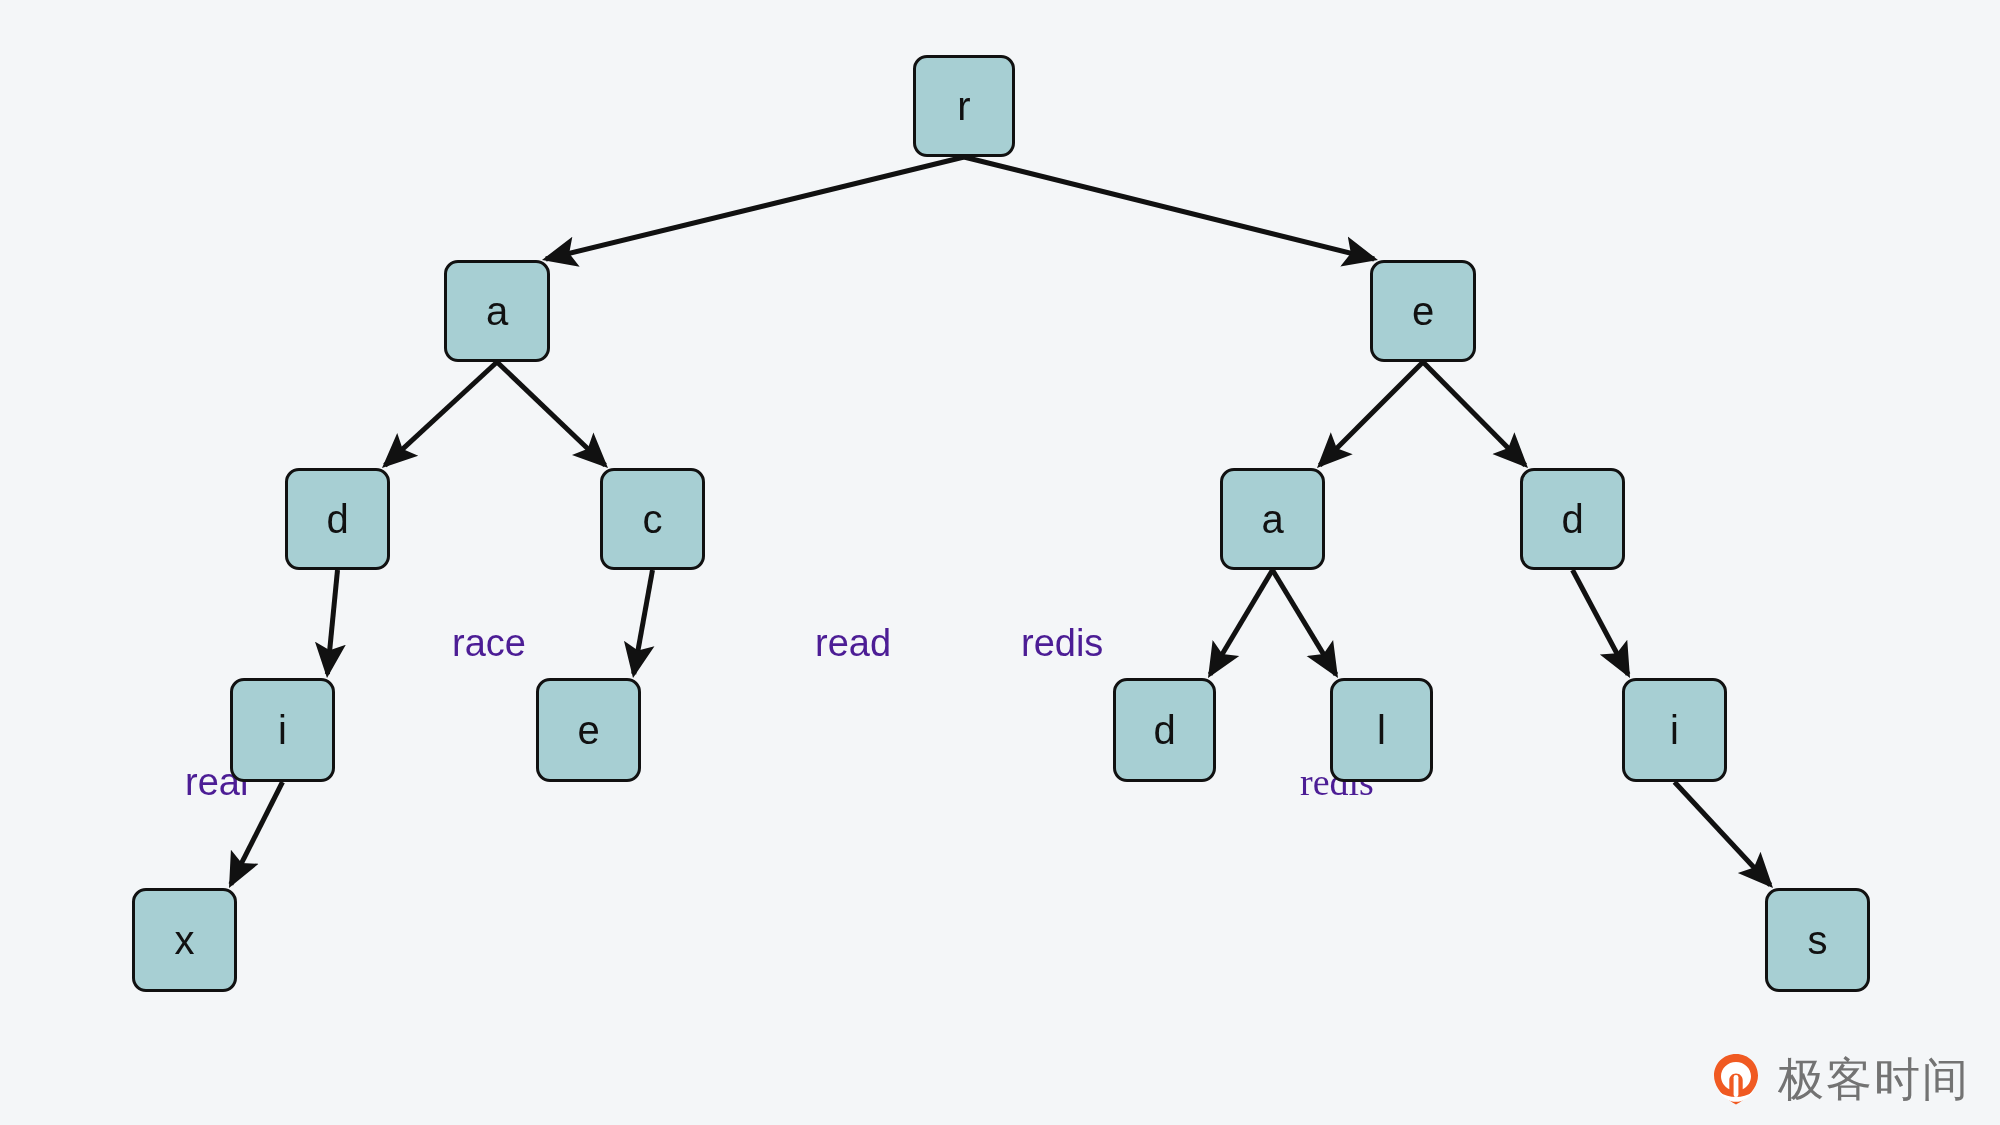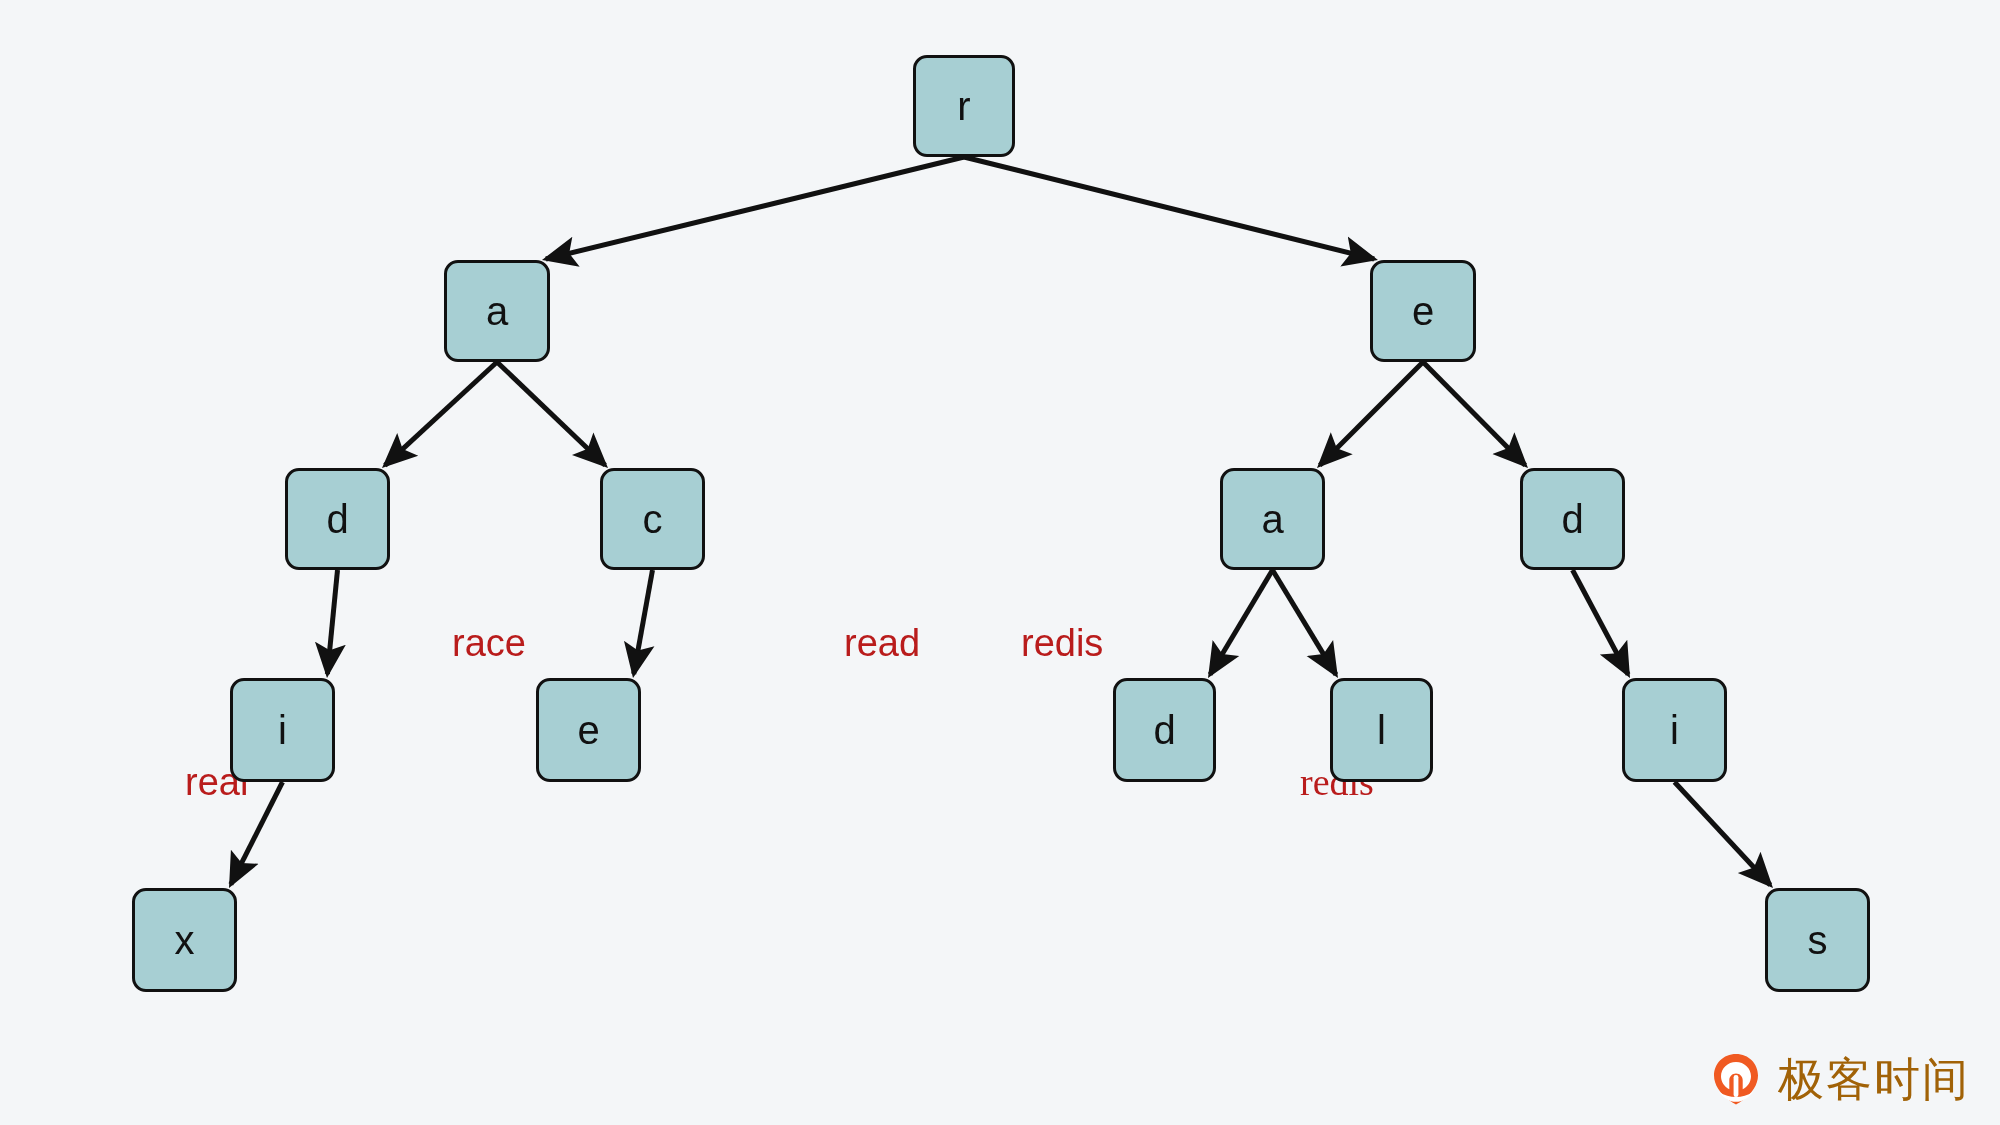--- a/index.html
+++ b/index.html
@@ -32,37 +32,37 @@
     align-items: center;
     justify-content: center;
     font-size: 40px;
     color: #111111;
     line-height: 1;
     z-index: 3;
   }
   .word-label {
     position: absolute;
     font-size: 38px;
-    color: #b91c1c;
+    color: #4c1d95;
     white-space: nowrap;
     line-height: 1;
     z-index: 2;
   }
   #watermark {
     position: absolute;
     right: 30px;
     bottom: 18px;
     display: flex;
     align-items: center;
     gap: 14px;
     z-index: 5;
   }
   #wm-text {
     font-size: 46px;
-    color: #a16207;
+    color: #737373;
     letter-spacing: 2px;
     font-family: "DejaVu Sans", sans-serif;
     line-height: 1;
   }
 </style>
 </head>
 <body>
 
 <div id="canvas">
 
@@ -128,21 +128,21 @@
       </div>
       <div class="node" style="left: 132px; top: 888px; width: 105px; height: 104px;">
         <span>x</span>
       </div>
       <div class="node" style="left: 1765px; top: 888px; width: 105px; height: 104px;">
         <span>s</span>
       </div>
     </div>
   <div id="labels-layer">
       <div class="word-label" style="left: 452px; top: 624px;">race</div>
-      <div class="word-label" style="left: 844px; top: 624px; text-align: center;">read</div>
+      <div class="word-label" style="left: 815px; top: 624px; text-align: center;">read</div>
       <div class="word-label" style="left: 1021px; top: 624px;">redis</div>
       <div class="word-label" style="left: 185px; top: 763px;">real</div>
       <div class="word-label" style="left: 1300px; top: 763px; font-family: Liberation Serif, serif;">redis</div>
     </div>
 
   <div id="watermark">
     <svg width="56" height="56" viewBox="0 0 56 56">
       <path d="M28 3 C15.3 3 6 12.6 6 24.6 C6 34 12.4 42.6 20.2 48.4
                C23.1 50.6 25.9 52.3 28 53.4 C30.1 52.3 32.9 50.6 35.8 48.4
                C43.6 42.6 50 34 50 24.6 C50 12.6 40.7 3 28 3 Z" fill="#f05a22"></path>

